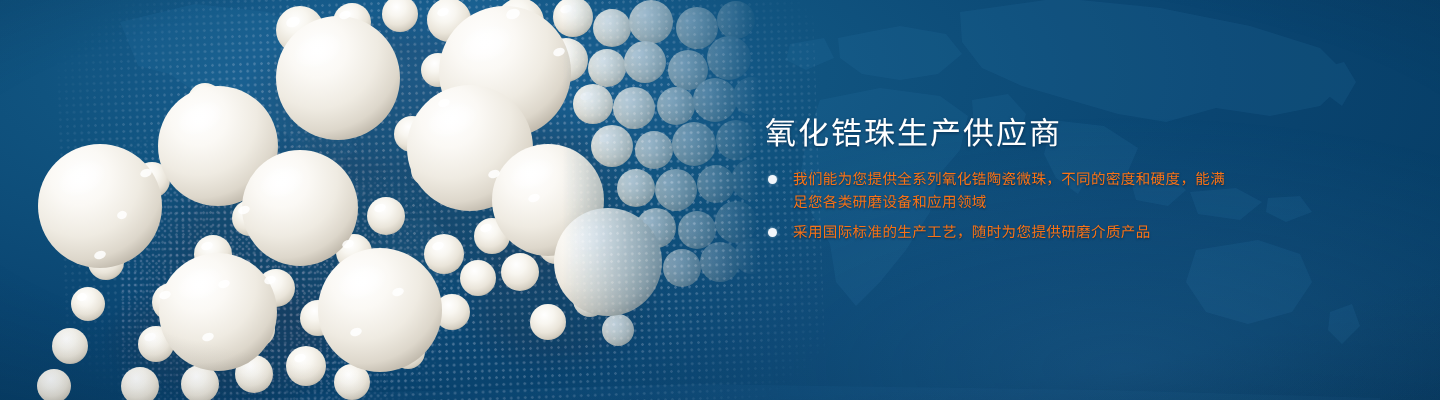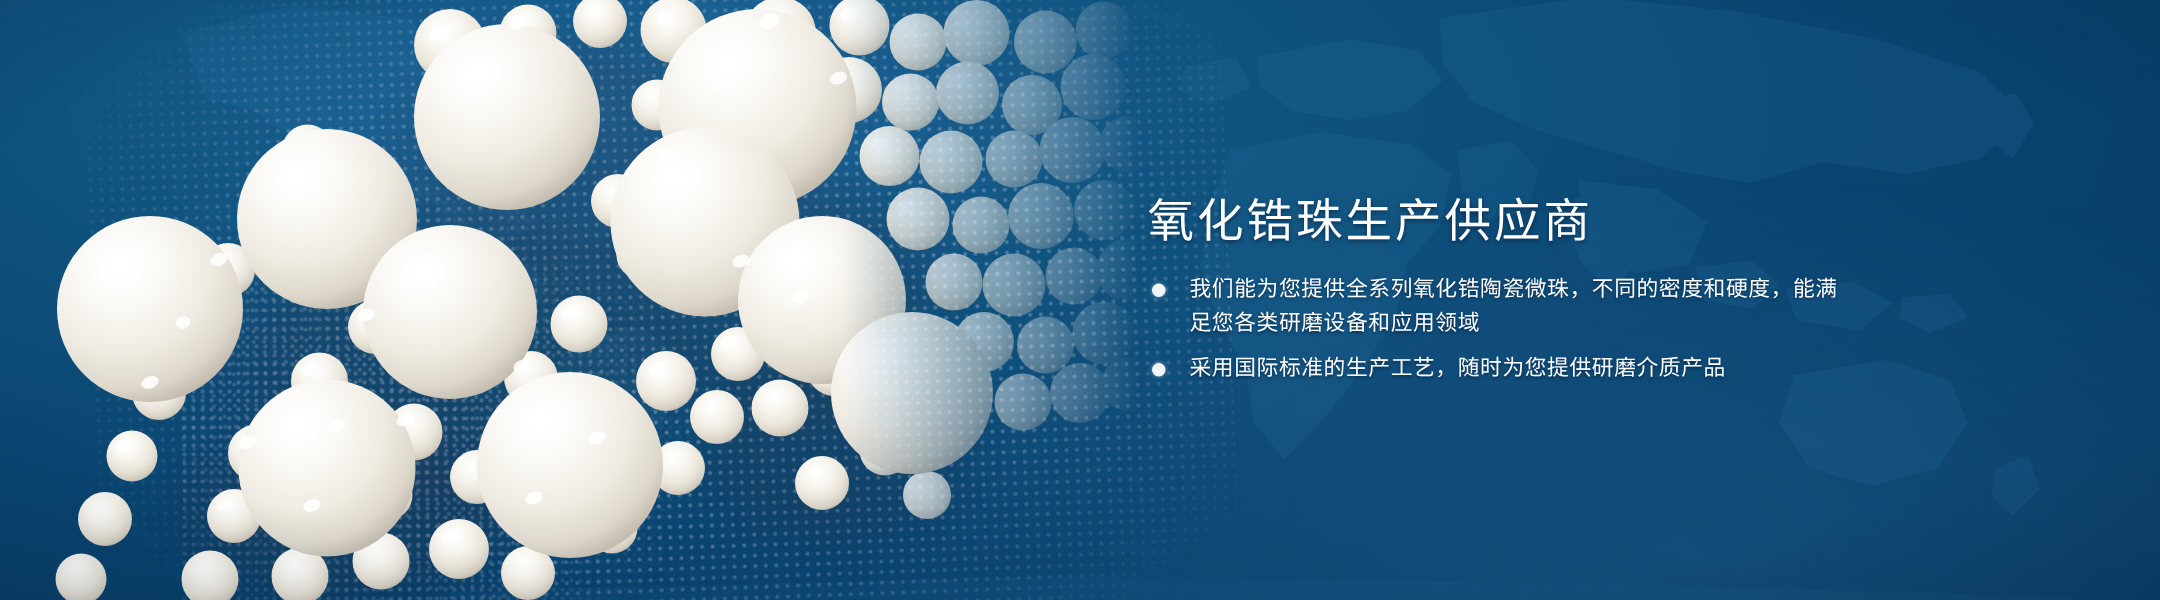--- a/index.html
+++ b/index.html
@@ -62,39 +62,39 @@
 
   
   .beads{
     position:absolute;left:0;top:0;width:760px;height:400px;
     pointer-events:none;
   }
   .beads svg{display:block;width:760px;height:400px;}
 
   
   .content{
-    position:absolute;left:765px;top:14px;width:600px;height:356px;
+    position:absolute;left:765px;top:0;width:600px;height:356px;
   }
   .headline{
     position:absolute;left:0;top:108px;
     color:#ffffff;
     font-size:31px;
     letter-spacing:2px;
     font-weight:400;
     white-space:nowrap;
     text-shadow:0 1px 3px rgba(0,20,45,.55);
   }
   .bullets{
     position:absolute;left:0;top:168px;width:470px;
     list-style:none;margin:0;padding:0;
   }
   .bullet{
     position:relative;
     padding-left:28px;
-    color:#ffffff;
+    color:#f97316;
     font-size:14.5px;
     line-height:23px;
     letter-spacing:.4px;
     margin-bottom:7px;
     text-shadow:0 1px 2px rgba(0,18,40,.55);
   }
   .bullet:last-child{margin-bottom:12px;}
   .dot{
     position:absolute;left:3px;top:7px;
     width:9px;height:9px;border-radius:50%;

